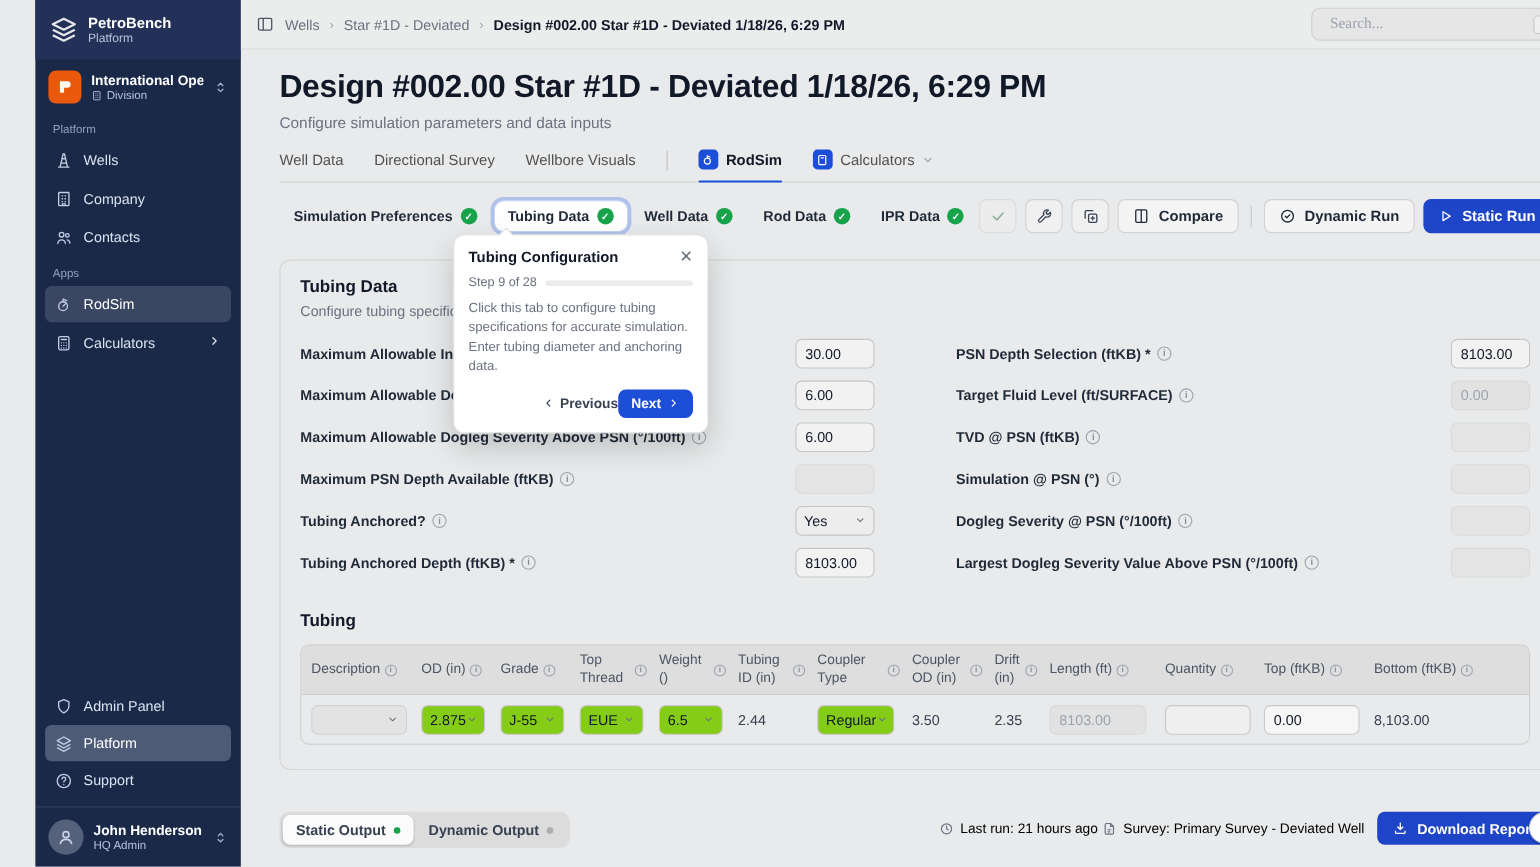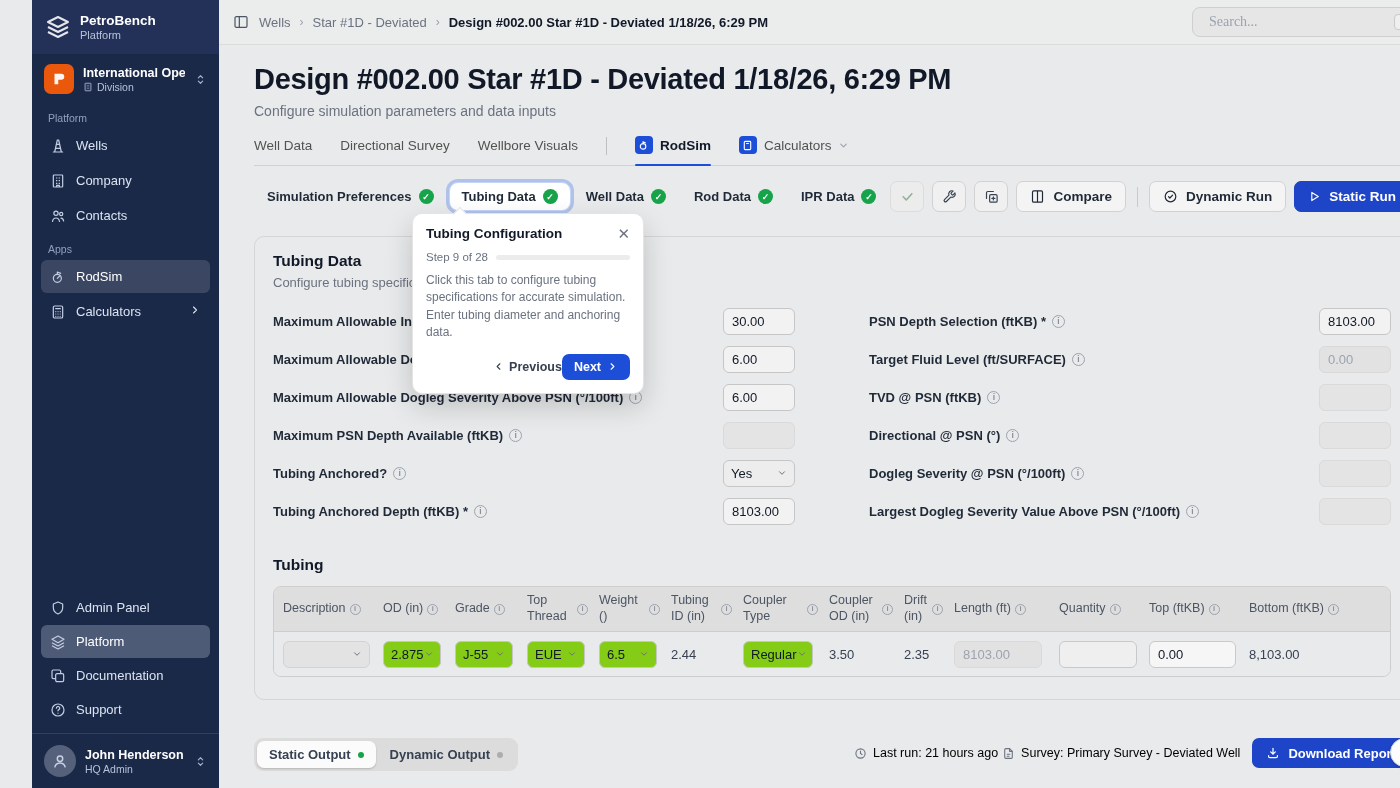--- a/index.html
+++ b/index.html
@@ -245,29 +245,20 @@
             <svg width="16" height="16" viewBox="0 0 24 24" fill="none" stroke="currentColor" stroke-width="1.8" stroke-linejoin="round">
               <path d="M12 3 3 8l9 5 9-5-9-5z"></path>
               <path d="m3 13 9 5 9-5"></path>
               <path d="m3 17.5 9 5 9-5"></path>
             </svg>
           </span>
         <span>Platform</span>
       </div>
       <div class="nav-item">
         <span class="nv-ic">
-            <svg width="16" height="16" viewBox="0 0 24 24" fill="none" stroke="currentColor" stroke-width="1.8" stroke-linejoin="round">
-              <rect x="8.5" y="8.5" width="12" height="12" rx="2"></rect>
-              <path d="M16 8.5V5a2 2 0 0 0-2-2H5a2 2 0 0 0-2 2v9a2 2 0 0 0 2 2h3.5"></path>
-            </svg>
-          </span>
-        <span>Documentation</span>
-      </div>
-      <div class="nav-item">
-        <span class="nv-ic">
             <svg width="16" height="16" viewBox="0 0 24 24" fill="none" stroke="currentColor" stroke-width="1.8" stroke-linecap="round">
               <circle cx="12" cy="12" r="9"></circle>
               <path d="M9.6 9.2a2.5 2.5 0 1 1 3.9 2.1c-.8.55-1.5 1-1.5 2"></path>
               <path d="M12 16.8h.01"></path>
             </svg>
           </span>
         <span>Support</span>
       </div>
     </div>
 
@@ -487,21 +478,21 @@
             </div>
             <div class="frow">
               <span class="flabel">
                   <span>TVD @ PSN (ftKB)</span>
                   <span class="info">i</span>
                 </span>
               <input class="fin blank" readonly="" style="">
             </div>
             <div class="frow">
               <span class="flabel">
-                  <span>Directional @ PSN (°)</span>
+                  <span>Simulation @ PSN (°)</span>
                   <span class="info">i</span>
                 </span>
               <input class="fin blank" readonly="" style="">
             </div>
             <div class="frow">
               <span class="flabel">
                   <span>Dogleg Severity @ PSN (°/100ft)</span>
                   <span class="info">i</span>
                 </span>
               <input class="fin blank" readonly="" style="">

